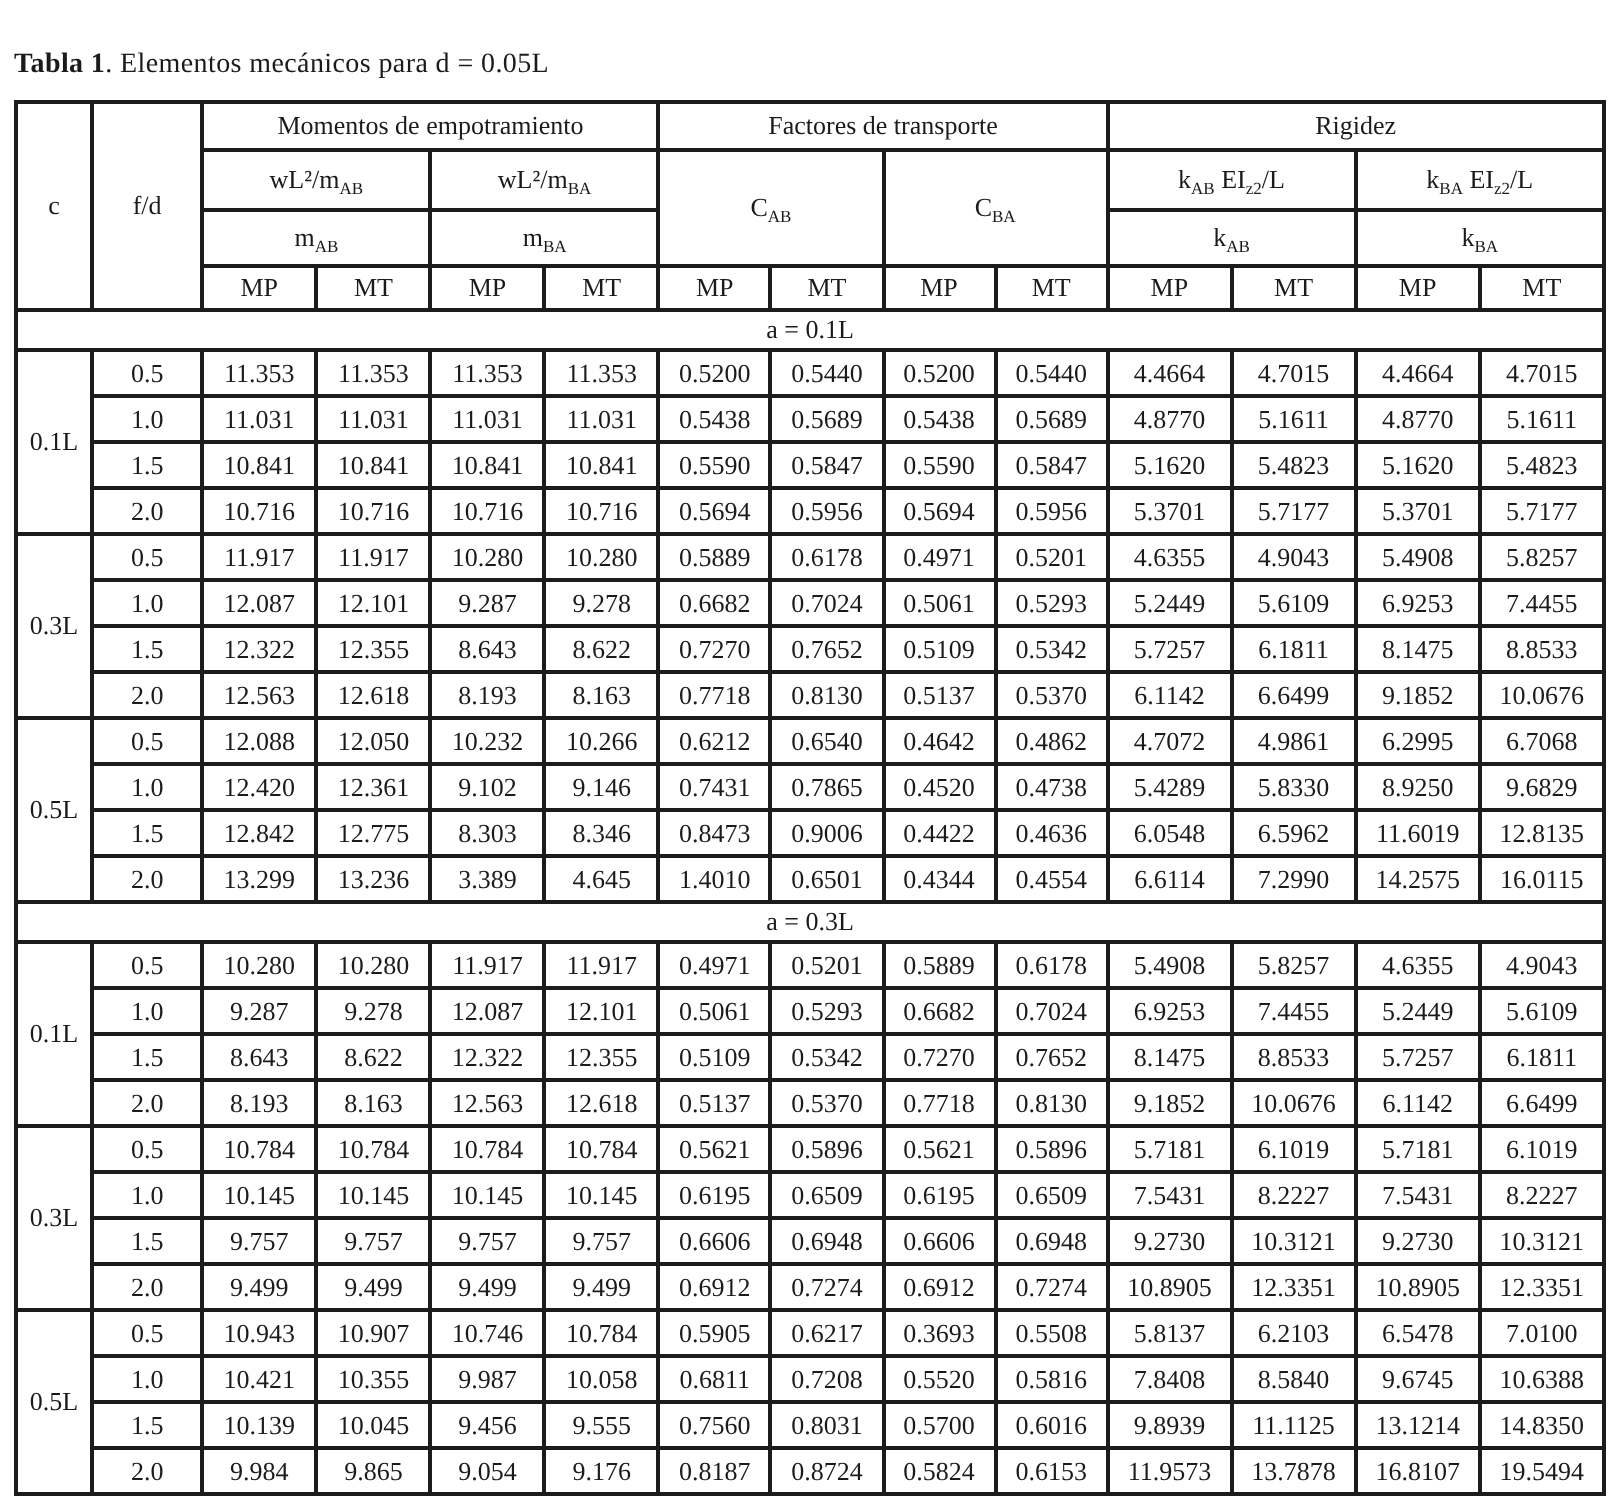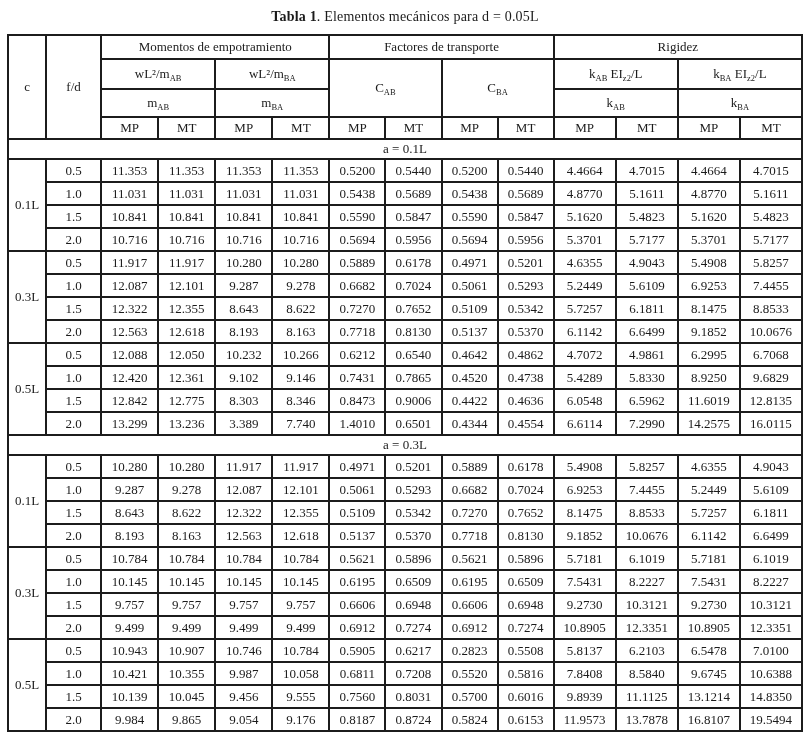--- a/index.html
+++ b/index.html
@@ -11,23 +11,22 @@
     width: 810px;
     height: 753px;
     font-family: "Liberation Serif", "DejaVu Serif", serif;
     color: #1b1b1b;
     overflow: hidden;
   }
   .page {
     padding: 5px 7px 0 7px;
   }
   .title {
-    text-align: center;
     font-size: 14px;
-    margin: 4px 0 9px 0;
+    margin: 20px 0 9px 0;
     letter-spacing: 0.2px;
   }
   .title .bold { font-weight: bold; }
   table.mech {
     border-collapse: collapse;
     table-layout: fixed;
     width: 796px;
   }
   table.mech th, table.mech td {
     border: 2px solid #1c1c1c;
@@ -289,21 +288,21 @@
           <td>6.0548</td>
           <td>6.5962</td>
           <td>11.6019</td>
           <td>12.8135</td>
         </tr>
         <tr>
           <td>2.0</td>
           <td>13.299</td>
           <td>13.236</td>
           <td>3.389</td>
-          <td>7.740</td>
+          <td>4.645</td>
           <td>1.4010</td>
           <td>0.6501</td>
           <td>0.4344</td>
           <td>0.4554</td>
           <td>6.6114</td>
           <td>7.2990</td>
           <td>14.2575</td>
           <td>16.0115</td>
         </tr>
         <tr class="section-row">
@@ -433,21 +432,21 @@
         </tr>
         <tr>
           <td rowspan="4">0.5L</td>
           <td>0.5</td>
           <td>10.943</td>
           <td>10.907</td>
           <td>10.746</td>
           <td>10.784</td>
           <td>0.5905</td>
           <td>0.6217</td>
-          <td>0.2823</td>
+          <td>0.3693</td>
           <td>0.5508</td>
           <td>5.8137</td>
           <td>6.2103</td>
           <td>6.5478</td>
           <td>7.0100</td>
         </tr>
         <tr>
           <td>1.0</td>
           <td>10.421</td>
           <td>10.355</td>

